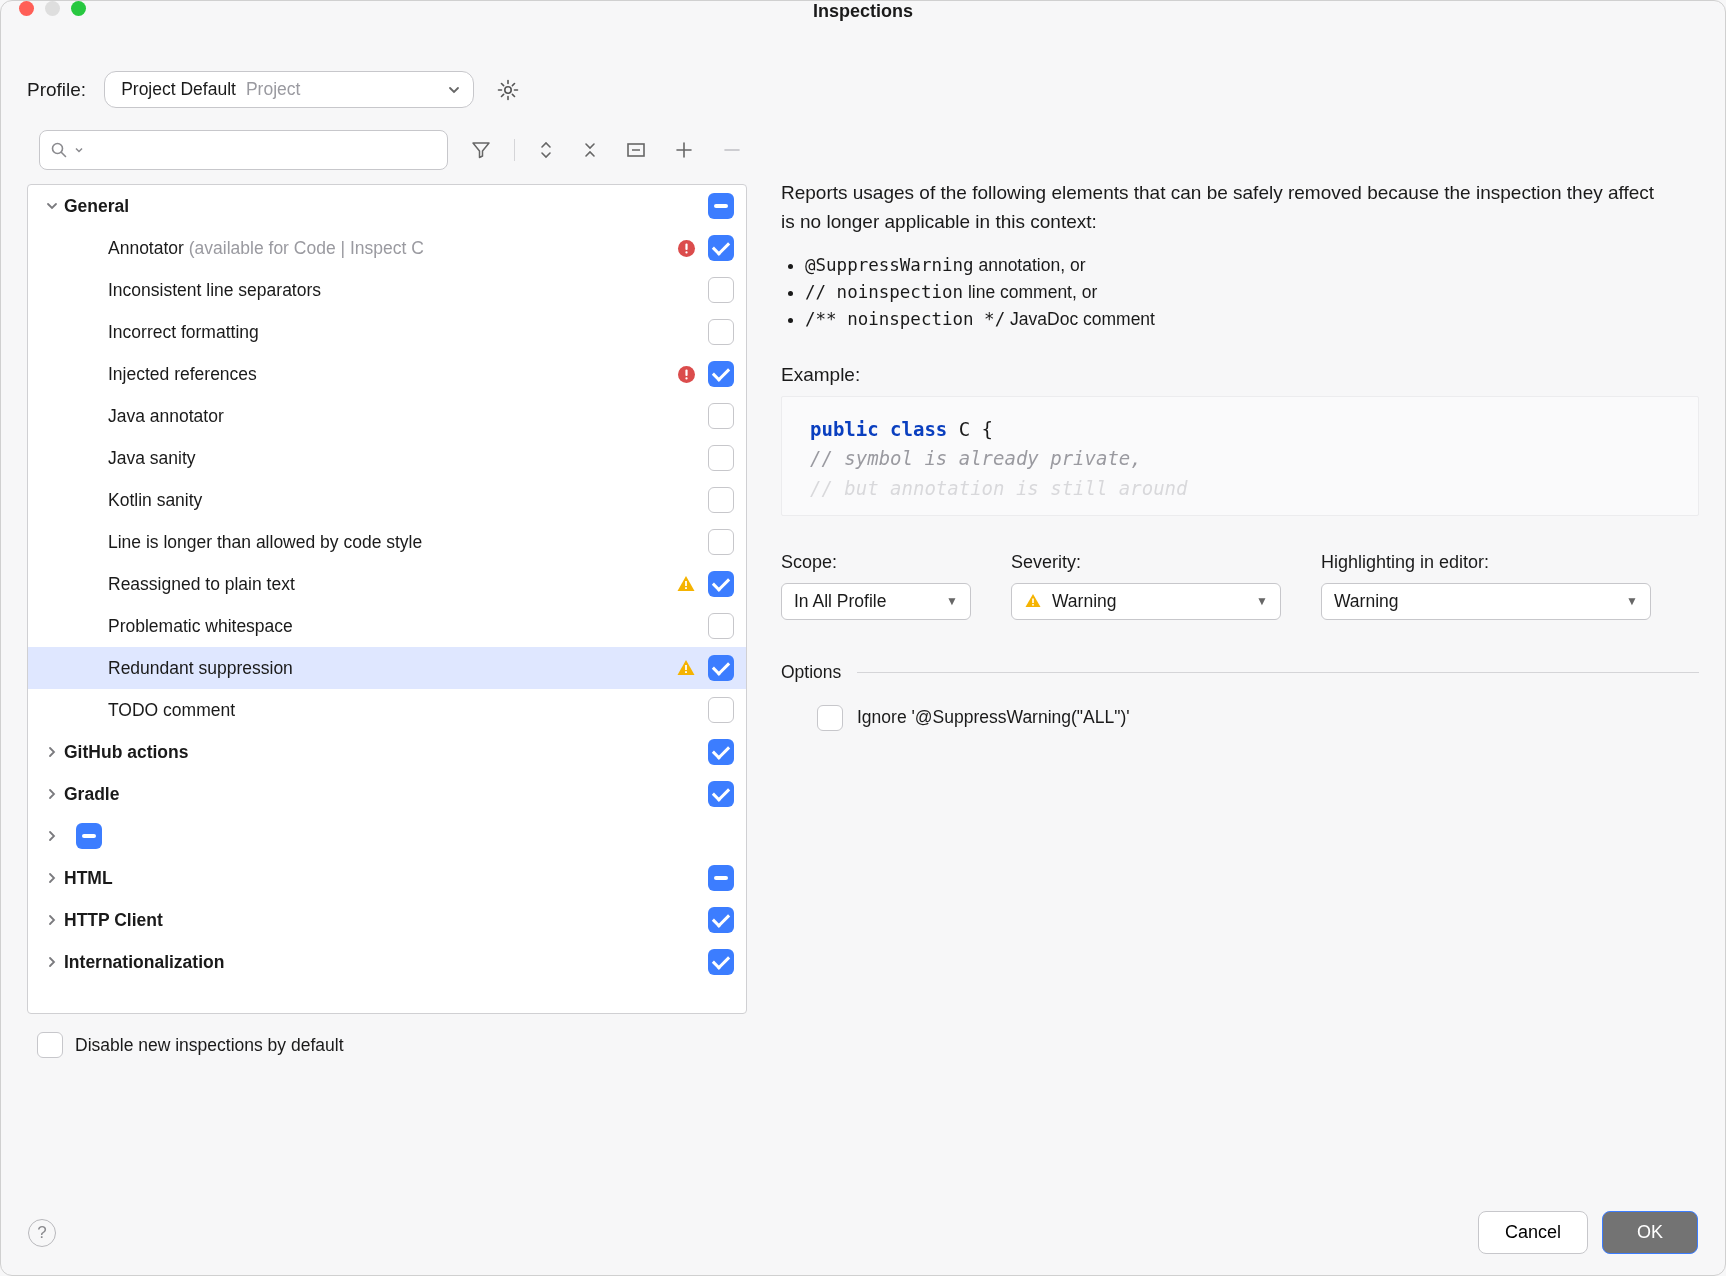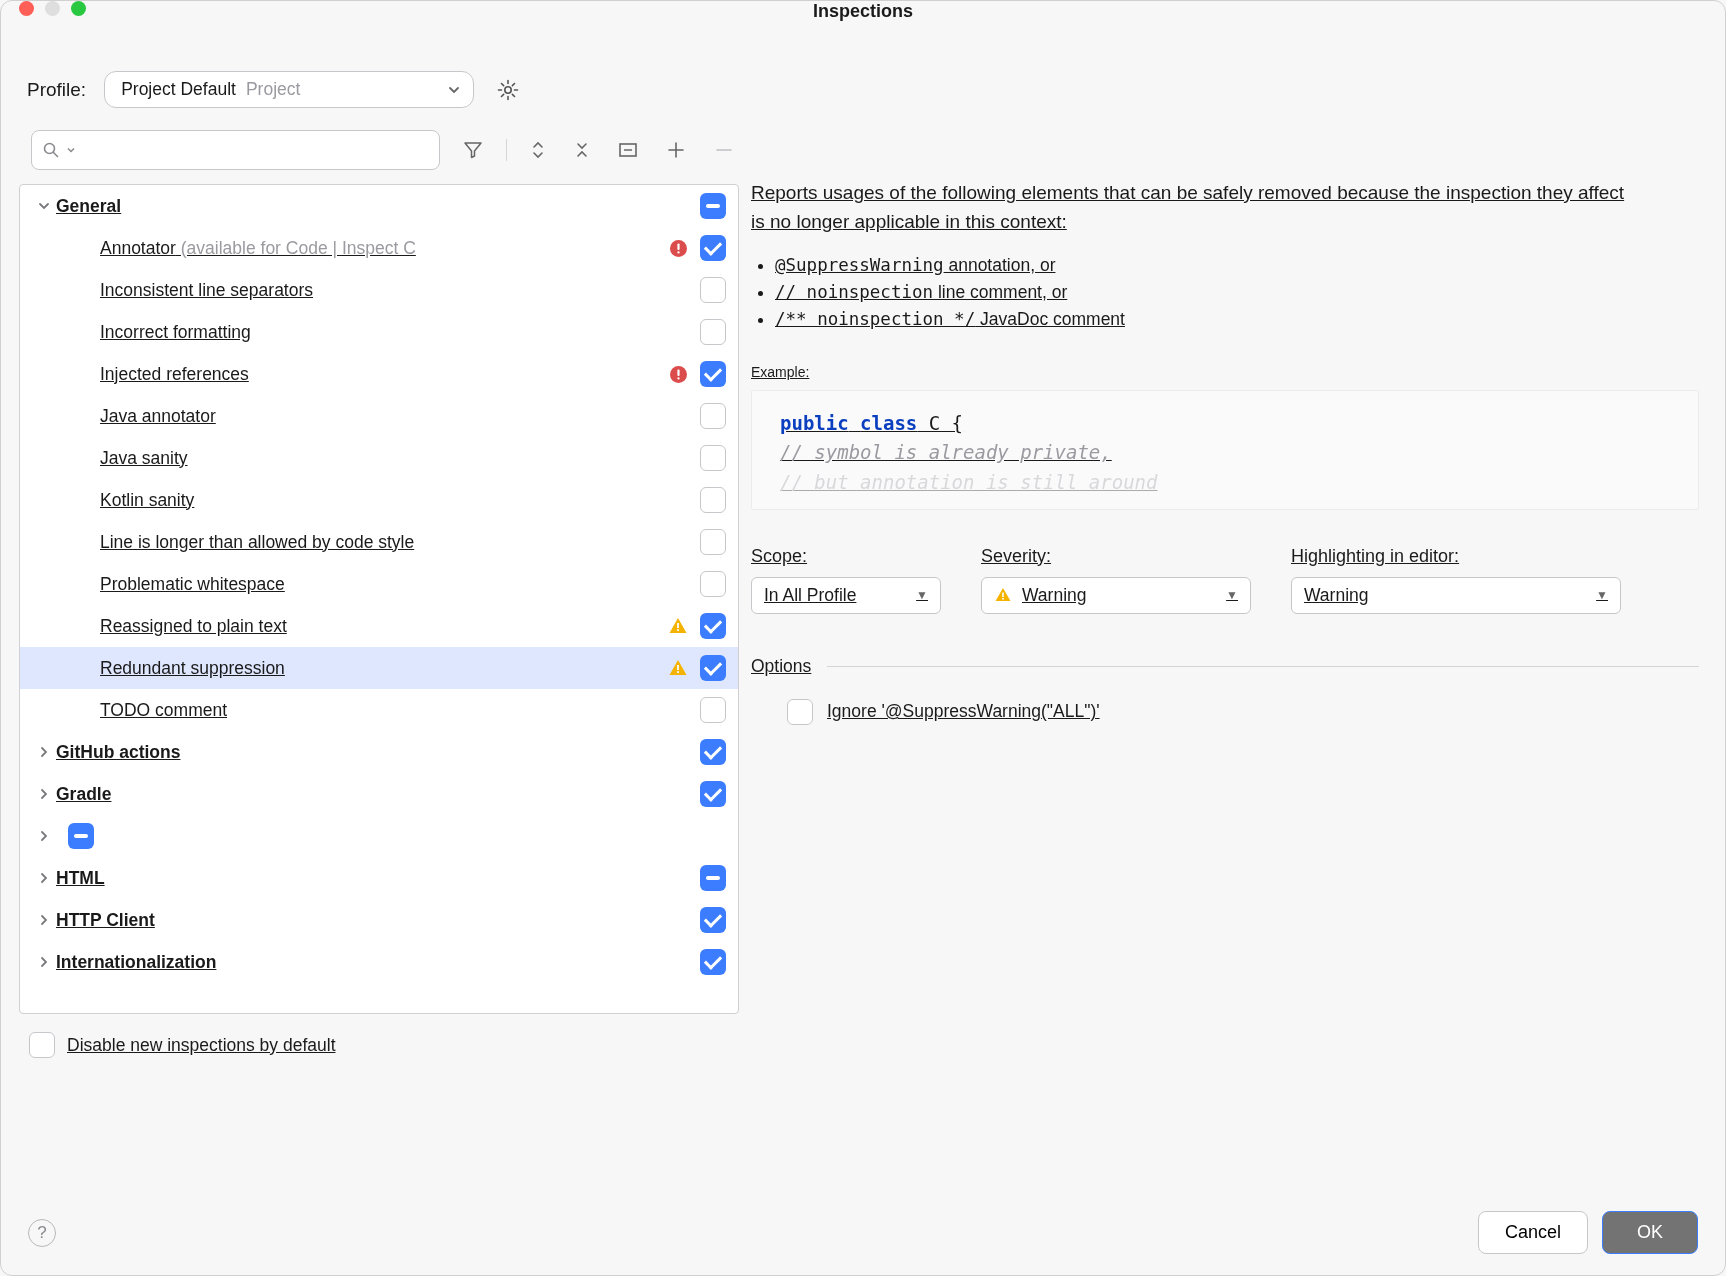--- a/index.html
+++ b/index.html
@@ -41,21 +41,21 @@
 .profile-select {
   display:flex; align-items:center; gap:10px;
   background:#fff; border:1px solid #c7c7cb; border-radius:12px;
   padding: 7px 12px 7px 16px; min-width: 370px;
 }
 .profile-select .sub { color:#9a9aa0; }
 .chev { margin-left:auto; color:#666; }
 .gear-btn { color:#555; padding:4px; }
 
 
-.split { display:flex; gap: 12px; padding: 0 26px 0 18px; text-decoration: underline; }
+.split { display:flex; gap: 34px; padding: 0 26px 0 26px; }
 .left { width: 720px; }
 .right { flex:1; padding-top: 56px; }
 
 
 .toolbar { display:flex; align-items:center; gap: 18px; padding: 8px 0 14px 12px; }
 .search {
   display:flex; align-items:center; gap:6px;
   background:#fff; border:1px solid #c7c7cb; border-radius:8px;
   padding: 6px 10px; width: 440px; height: 40px;
 }
@@ -98,21 +98,21 @@
 }
 
 
 .below-tree { display:flex; align-items:center; gap:12px; padding: 18px 0 0 10px; }
 
 
 .desc { line-height:1.55; font-size:19px; max-width: 880px; }
 .bullets { padding: 18px 0 0 24px; }
 .bullets li { margin-bottom: 6px; list-style: disc; }
 code, .mono { font-family: ui-monospace, Menlo, Consolas, monospace; }
-.example-lbl { margin-top: 34px; margin-bottom: 10px; font-size:14px; }
+.example-lbl { margin-top: 34px; margin-bottom: 10px; font-size:19px; }
 .code-block {
   background:#fafafb; border:1px solid #ececee; border-radius:2px;
   padding: 18px 28px; font-family: ui-monospace, Menlo, Consolas, monospace;
   font-size:19px; line-height:1.55; height:120px; overflow:hidden;
 }
 .kw { color:#0a3fbf; font-weight:600; }
 .com { color:#9a9aa0; font-style:italic; }
 
 
 .settings-row { display:flex; gap: 40px; margin-top: 36px; }
@@ -291,35 +291,35 @@
           <span class="chk empty"></span>
         </div>
         <div class="row indent1">
           <span class="disclosure"></span>
           <span class="label"><span>Line is longer than allowed by code style</span></span>
           <span class="sev"></span>
           <span class="chk empty"></span>
         </div>
         <div class="row indent1">
           <span class="disclosure"></span>
-          <span class="label"><span>Problematic whitespace</span></span>
-          <span class="sev"></span>
-          <span class="chk empty"></span>
-        </div>
-        <div class="row indent1">
-          <span class="disclosure"></span>
           <span class="label"><span>Reassigned to plain text</span></span>
           <span class="sev">
             <svg width="20" height="20" viewBox="0 0 20 20">
               <path d="M10 2l8.5 15h-17L10 2z" fill="#f5b301"></path>
               <rect x="9.1" y="7" width="1.8" height="5" fill="#fff"></rect>
               <rect x="9.1" y="13.2" width="1.8" height="1.8" fill="#fff"></rect>
             </svg>
           </span>
           <span class="chk on"></span>
+        </div>
+        <div class="row indent1">
+          <span class="disclosure"></span>
+          <span class="label"><span>Problematic whitespace</span></span>
+          <span class="sev"></span>
+          <span class="chk empty"></span>
         </div>
         <div class="row indent1 sel">
           <span class="disclosure"></span>
           <span class="label"><span>Redundant suppression</span></span>
           <span class="sev">
             <svg width="20" height="20" viewBox="0 0 20 20">
               <path d="M10 2l8.5 15h-17L10 2z" fill="#f5b301"></path>
               <rect x="9.1" y="7" width="1.8" height="5" fill="#fff"></rect>
               <rect x="9.1" y="13.2" width="1.8" height="1.8" fill="#fff"></rect>
             </svg>

